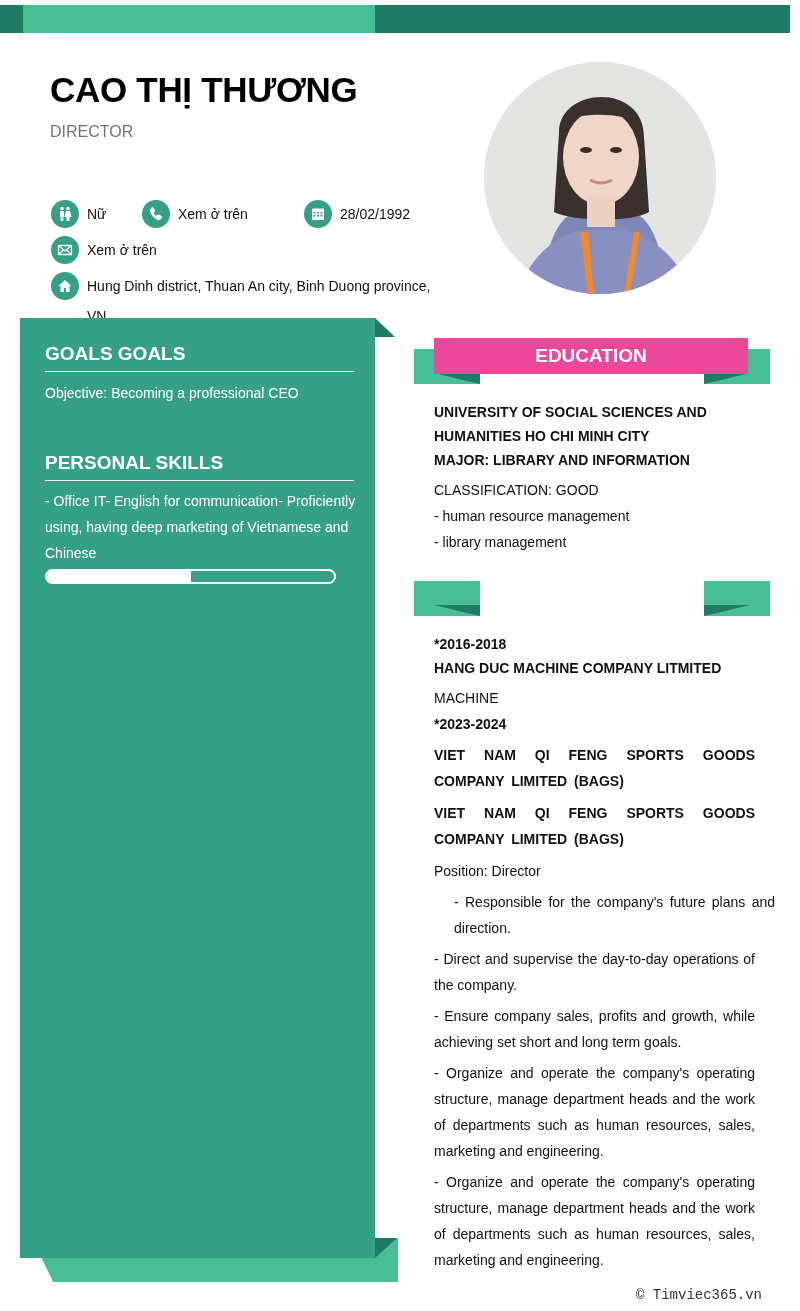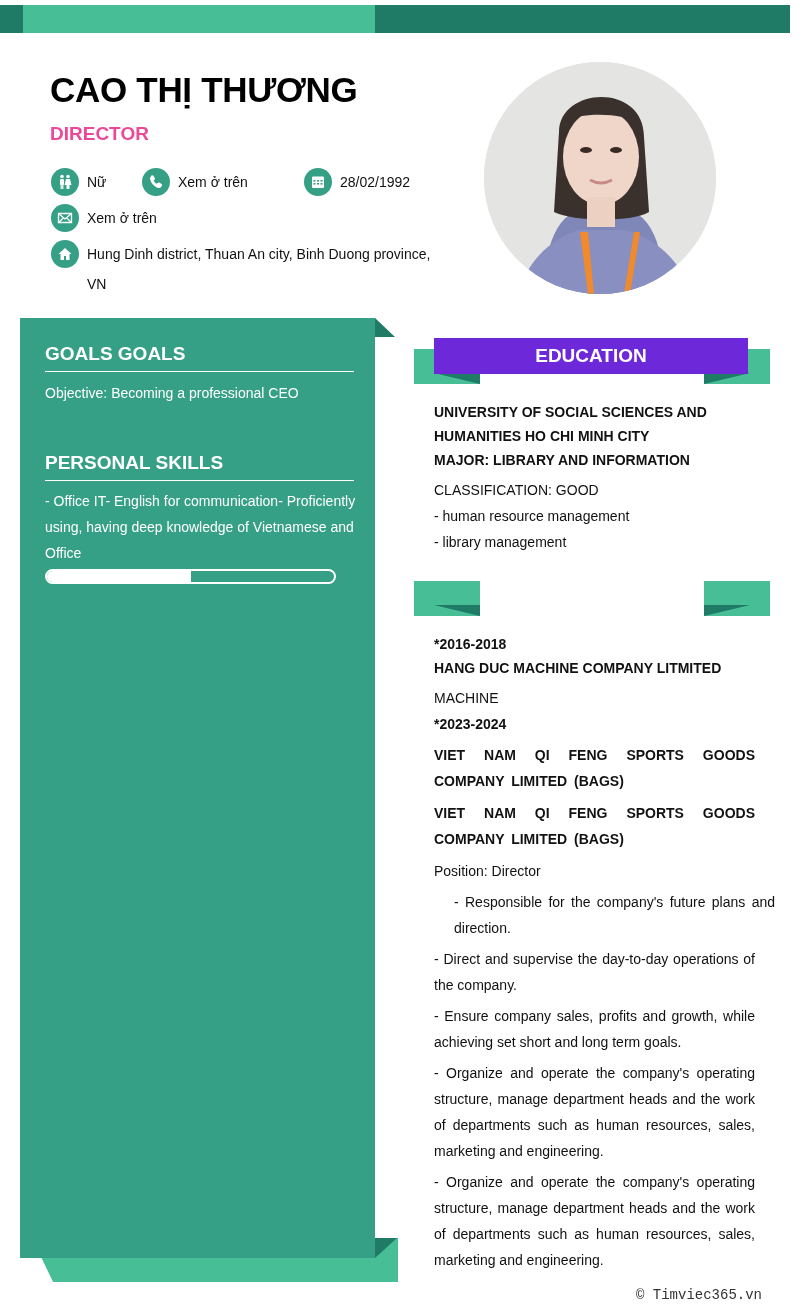--- a/index.html
+++ b/index.html
@@ -3,23 +3,23 @@
 <meta charset="utf-8">
 <style>
   * { box-sizing: border-box; margin: 0; padding: 0; }
   html, body { width: 800px; height: 1311px; background: #ffffff; overflow: hidden; }
   body { position: relative; font-family: "Liberation Sans", "DejaVu Sans", sans-serif; color: #111; }
 
   .topbar { position: absolute; left: 0; top: 5px; width: 790px; height: 28px; background: #1f7a66; }
   .topbar .light { position: absolute; left: 23px; top: 0; width: 352px; height: 28px; background: #48be96; }
 
   .name { position: absolute; left: 50px; top: 70px; font-size: 35px; font-weight: 700; letter-spacing: -0.3px; color: #000; }
-  .title { position: absolute; left: 50px; top: 123px; font-size: 19px; font-weight: 700; color: #ec4899; }
+  .title { position: absolute; left: 50px; top: 123px; font-size: 16px; font-weight: 400; color: #737373; }
 
-  .contact { position: absolute; font-size: 14px; color: #111; display: flex; align-items: center; }
+  .contact { position: absolute; font-size: 14px; color: #111; display: flex; align-items: center; margin-top: 32px; }
   .contact .ic { width: 28px; height: 28px; border-radius: 50%; background: #35a085; display: flex; align-items: center; justify-content: center; margin-right: 8px; flex: none; }
   .contact .ic svg { width: 16px; height: 16px; fill: #fff; }
 
   .avatar { position: absolute; left: 484px; top: 62px; width: 232px; height: 232px; border-radius: 50%; overflow: hidden; background: #e6e6e6; }
 
   
   .left-bottom-fold { position: absolute; left: 35px; top: 1238px; width: 363px; height: 44px; background: #48be96; clip-path: polygon(0 15%, 100% 0, 100% 100%, 5% 100%); }
   .left-bottom-dark { position: absolute; left: 375px; top: 1238px; width: 22px; height: 20px; background: #1f7a66; clip-path: polygon(0 100%, 100% 0, 0 0); }
   .left-panel { position: absolute; left: 20px; top: 318px; width: 355px; height: 940px; background: #35a085; }
   .left-top-fold { position: absolute; left: 375px; top: 318px; width: 20px; height: 19px; background: #1f7a66; clip-path: polygon(0 0, 100% 100%, 0 100%); }
@@ -28,21 +28,21 @@
   .lp-text { position: absolute; left: 45px; width: 312px; font-size: 14px; line-height: 26px; color: #fff; }
   .skill-bar { position: absolute; left: 45px; top: 569px; width: 291px; height: 15px; border: 2px solid #fff; border-radius: 8px; }
   .skill-bar .fill { position: absolute; left: 0; top: 0; height: 100%; background: #fff; border-radius: 6px 0 0 6px; }
 
   
   .ribbon { position: absolute; left: 414px; width: 356px; height: 48px; }
   .ribbon .outer-l { position: absolute; left: 0; top: 11px; width: 66px; height: 35px; background: #48be96; }
   .ribbon .outer-r { position: absolute; right: 0; top: 11px; width: 66px; height: 35px; background: #48be96; }
   .ribbon .fold-l { position: absolute; left: 20px; top: 35px; width: 46px; height: 11px; background: #1f7a66; clip-path: polygon(0 0, 100% 0, 100% 100%); }
   .ribbon .fold-r { position: absolute; right: 20px; top: 35px; width: 46px; height: 11px; background: #1f7a66; clip-path: polygon(0 0, 100% 0, 0 100%); }
-  .ribbon .main { position: absolute; left: 20px; top: 0; width: 314px; height: 36px; background: #6d28d9; color: #fff; font-size: 19px; font-weight: 700; display: flex; align-items: center; justify-content: center; }
+  .ribbon .main { position: absolute; left: 20px; top: 0; width: 314px; height: 36px; background: #ec4899; color: #fff; font-size: 19px; font-weight: 700; display: flex; align-items: center; justify-content: center; }
 
   .rp { position: absolute; left: 434px; width: 321px; font-size: 14px; color: #111; }
   .rp.b { font-weight: 700; }
   .rp.j { text-align: justify; line-height: 26px; }
   .rp.jb { text-align: justify; line-height: 26px; font-weight: 700; word-spacing: 3px; }
 
   .footer { position: absolute; left: 636px; top: 1287px; font-family: "Liberation Mono", "DejaVu Sans Mono", monospace; font-size: 14px; color: #333; }
 </style>
 </head>
 <body>
@@ -133,21 +133,21 @@
 
 <div class="left-bottom-fold"></div>
 <div class="left-bottom-dark"></div>
 <div class="left-panel"></div>
 <div class="left-top-fold"></div>
 
 <div class="lp-heading" style="top:343px;">GOALS GOALS</div>
 <div class="lp-text" style="top:380px;">Objective: Becoming a professional CEO</div>
 
 <div class="lp-heading" style="top:452px;">PERSONAL SKILLS</div>
-<div class="lp-text" style="top:488px;">- Office IT- English for communication- Proficiently using, having deep knowledge of Vietnamese and Office</div>
+<div class="lp-text" style="top:488px;">- Office IT- English for communication- Proficiently using, having deep marketing of Vietnamese and Chinese</div>
 <div class="skill-bar">
   <div class="fill" style="width:50%;"></div>
 </div>
 
 <div class="ribbon" style="top:338px;">
   <div class="outer-l"></div>
   <div class="outer-r"></div>
   <div class="fold-l"></div>
   <div class="fold-r"></div>
   <div class="main">EDUCATION</div>

